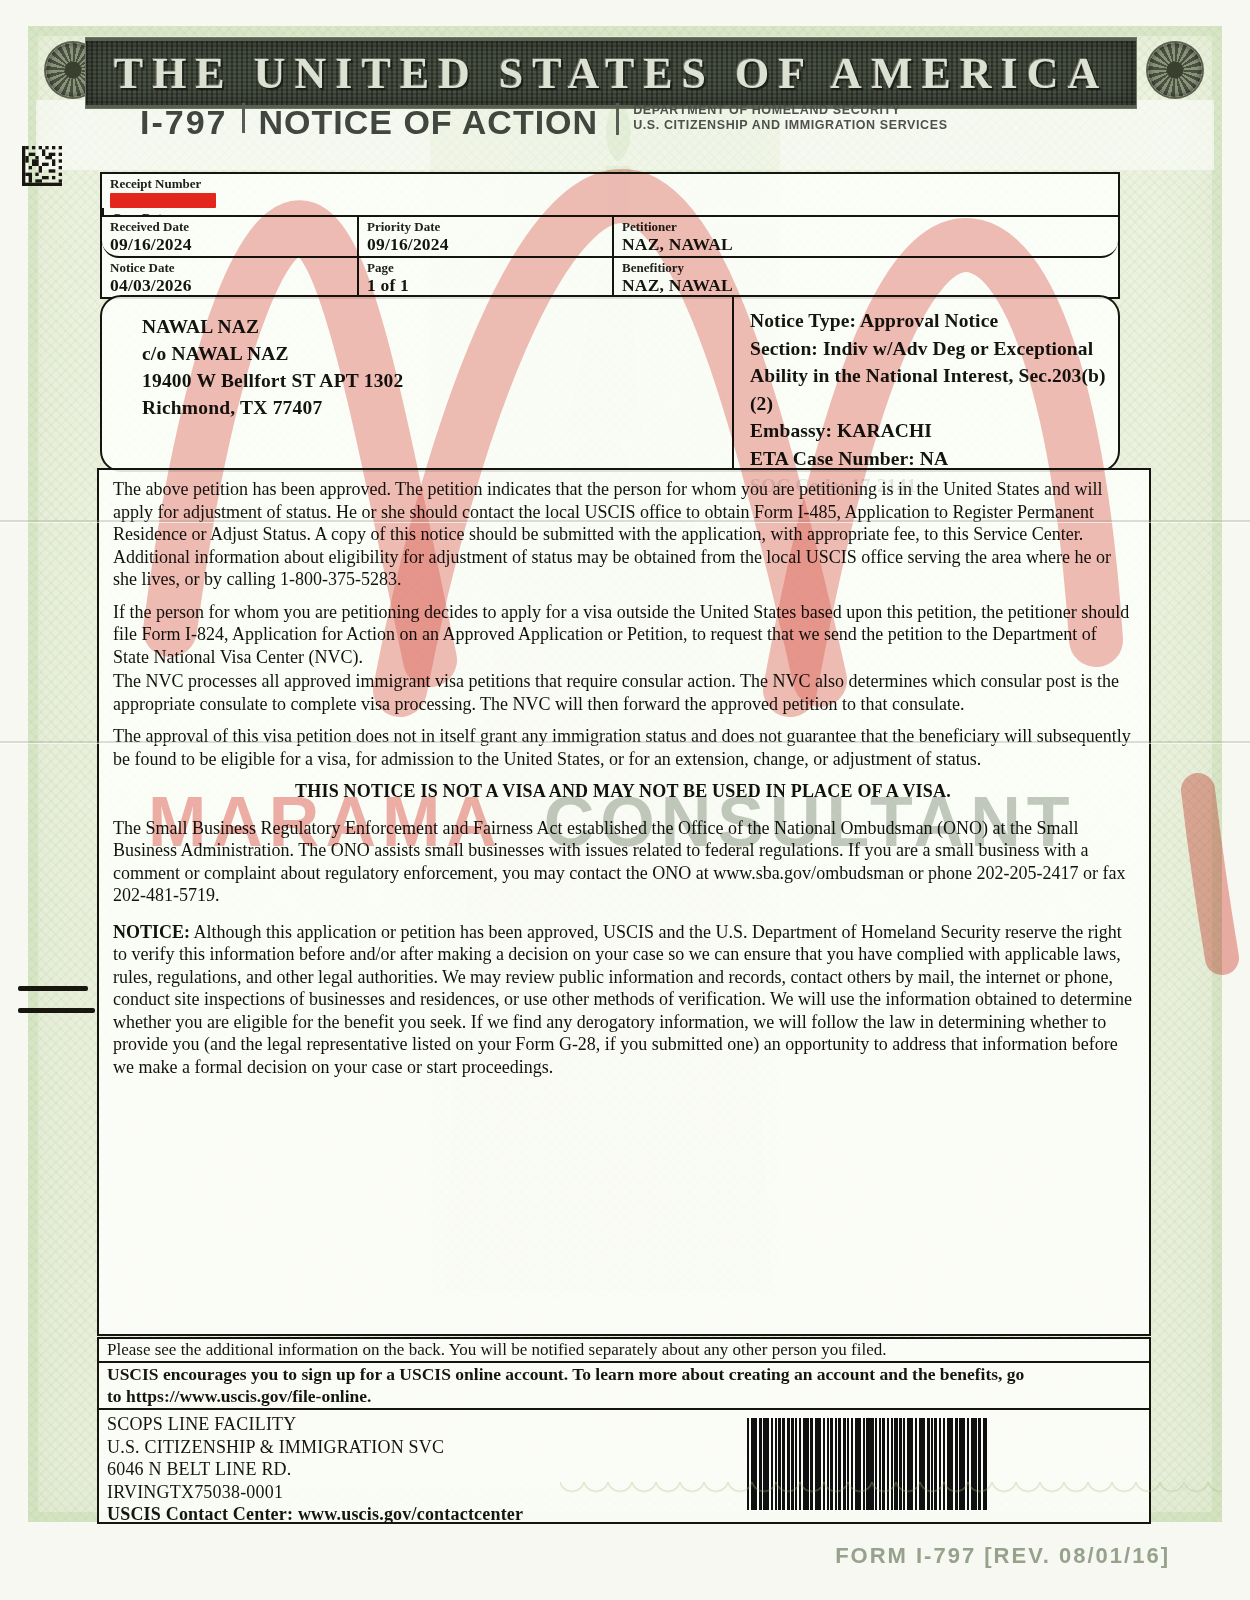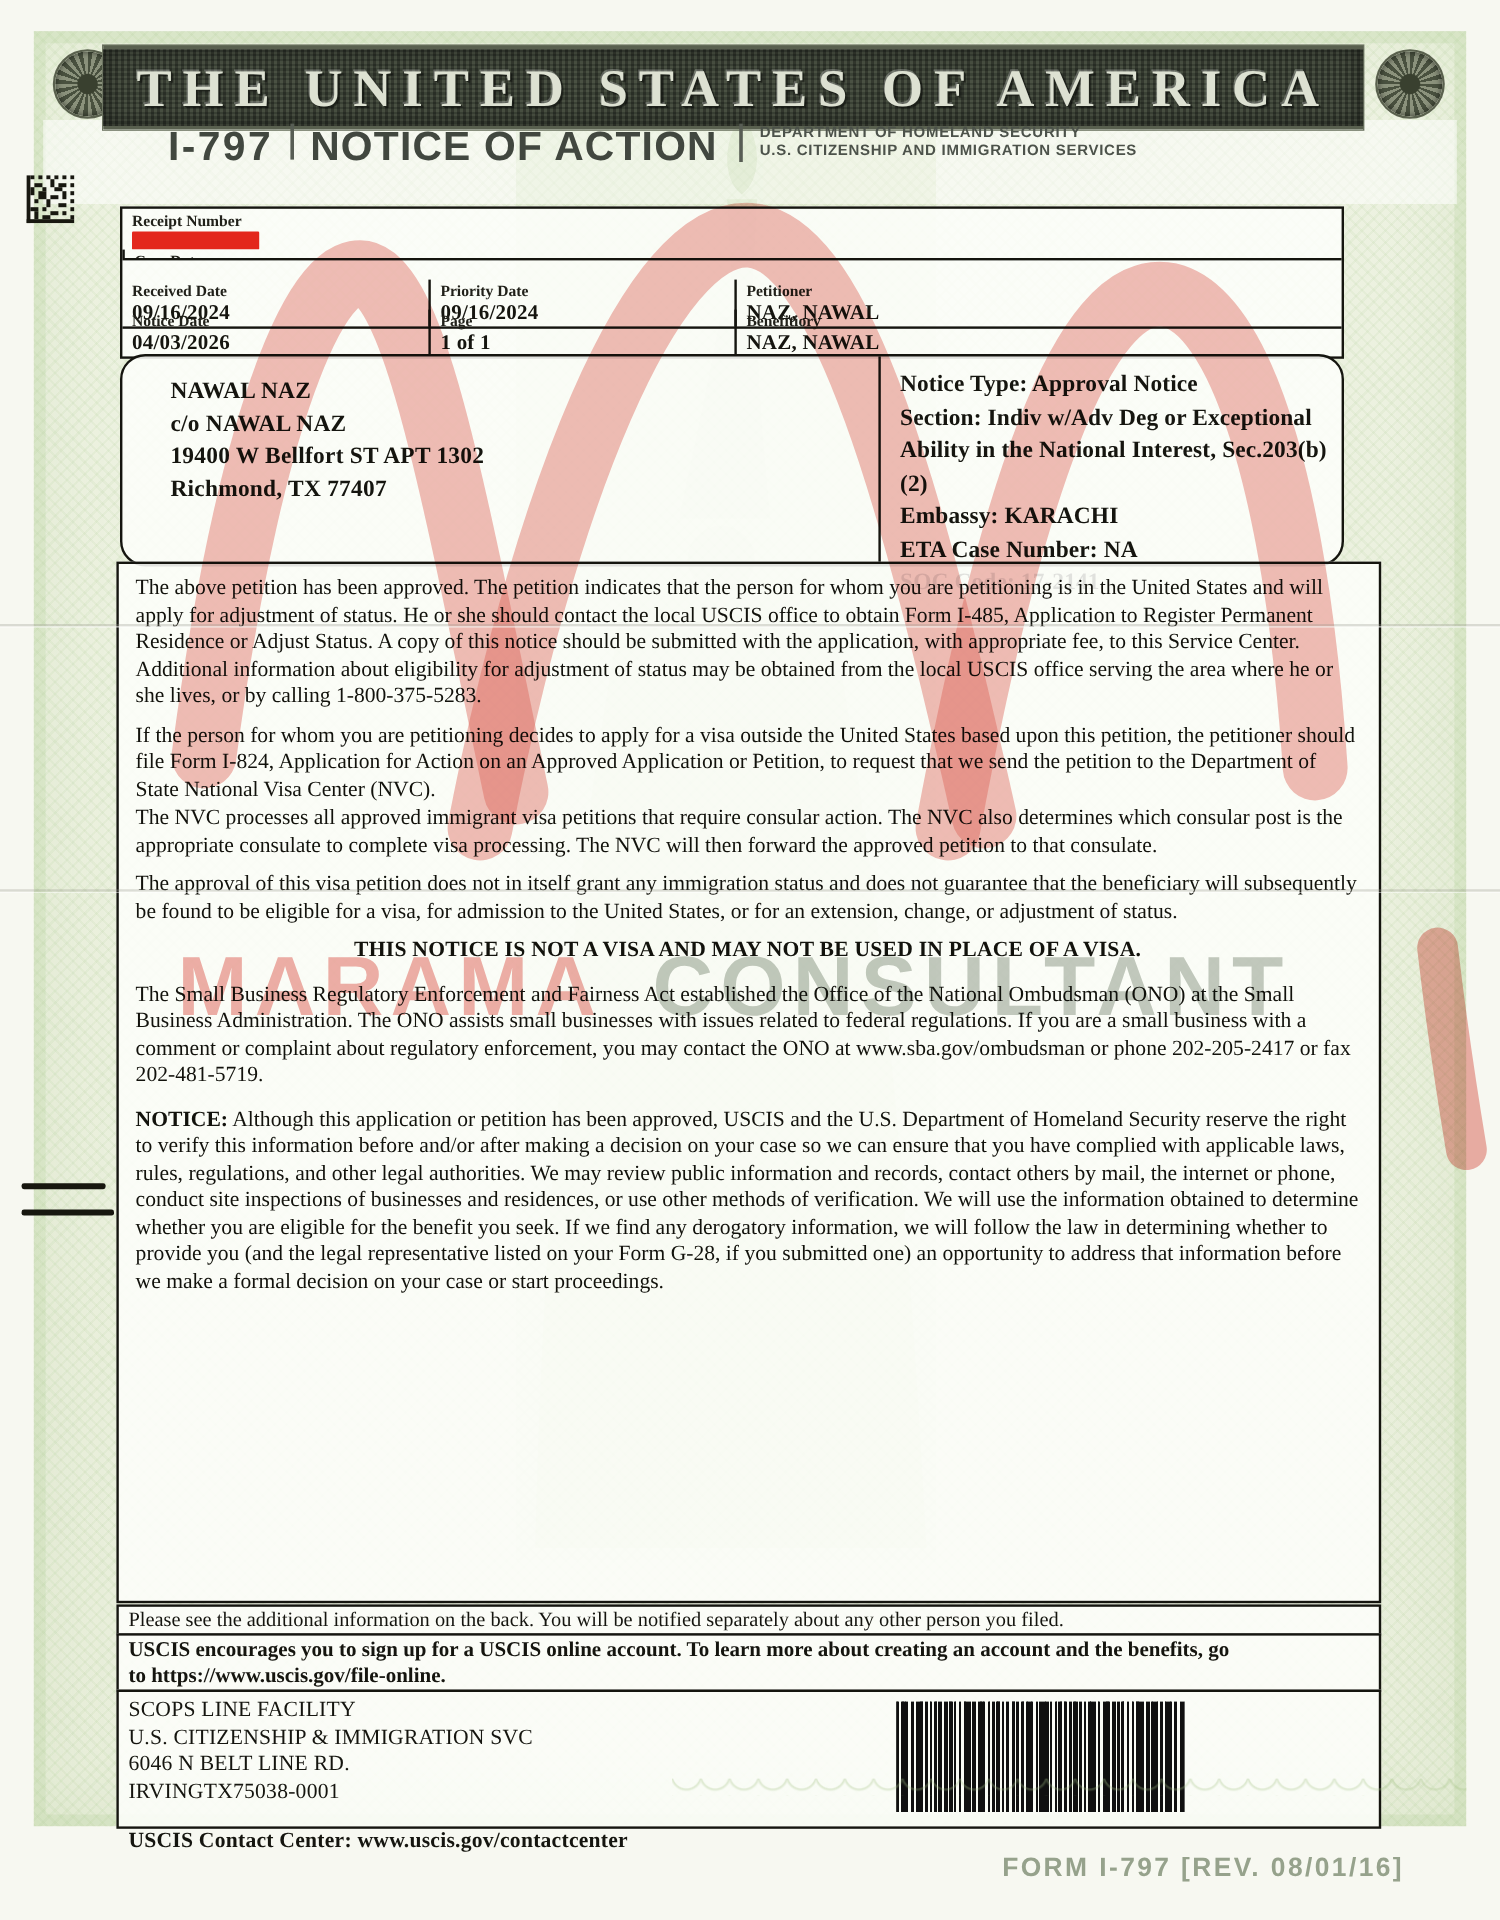--- a/index.html
+++ b/index.html
@@ -42,21 +42,21 @@
   .pipe2{width:3px;height:32px;background:#575d54;margin:0 14px 0 18px;}
   .dept{font-size:12.5px;font-weight:bold;letter-spacing:.6px;line-height:15px;color:#4c524a;}
   
   .dmx{position:absolute;left:22px;top:146px;width:40px;height:40px;}
   
   .bx{position:absolute;border:2px solid #15150f;background:rgba(253,254,250,.88);}
   
   .tbl{left:100px;top:172px;width:1016px;height:123px;}
   .tbl .row{position:absolute;left:0;width:100%;display:flex;}
   .r1{top:0;height:41px;border-bottom:2px solid #15150f;flex-direction:column;}
-  .r2{top:59px;height:39px;border-bottom:2px solid #15150f;}
+  .r2{top:43px;height:39px;border-bottom:2px solid #15150f;border-radius:17px;}
   .r3{top:84px;height:39px;}
   .cell{box-sizing:border-box;padding:2px 8px 0 8px;overflow:hidden;}
   .cell .lab{font-size:13px;font-weight:bold;line-height:15px;color:#21211a;}
   .cell .val{font-size:17.5px;font-weight:bold;line-height:21px;letter-spacing:.2px;}
   .vline{border-left:2px solid #15150f;}
   .c-w1{width:510px;}.c-w2{width:255px;}.c-w3{flex:1;}
   .redact{width:106px;height:15px;background:#e3271c;margin-top:2px;border-radius:1px;}
   
   .abox{left:100px;top:295px;width:1016px;height:173px;border-radius:21px;}
   .abox .divider{position:absolute;left:630px;top:0;bottom:0;width:2px;background:#15150f;}
@@ -76,21 +76,21 @@
     mix-blend-mode:multiply;pointer-events:none;}
   .wm-text .w1{color:rgba(226,95,85,.50);}
   .wm-text .w2{color:rgba(125,138,120,.45);margin-left:18px;}
   
   .note1{left:97px;top:1337px;width:1050px;height:22px;}
   .note1 .t{position:absolute;left:8px;top:0px;font-size:17px;line-height:21px;}
   .note2{left:97px;top:1361px;width:1050px;height:45px;}
   .note2 .t{position:absolute;left:8px;top:1px;right:120px;font-size:17.5px;font-weight:bold;line-height:21.5px;}
   .fbox{left:97px;top:1408px;width:1050px;height:112px;}
   .office{position:absolute;left:8px;top:3px;font-size:18px;line-height:22.5px;letter-spacing:.2px;}
-  .contact{font-weight:bold;margin-top:19px;}
+  .contact{font-weight:bold;}
   .barcode{position:absolute;left:648px;top:8px;width:240px;height:92px;
     background-image:
       repeating-linear-gradient(90deg,#101010 0 2px,transparent 2px 4px),
       repeating-linear-gradient(90deg,transparent 0 5px,#101010 5px 8px,transparent 8px 13px),
       repeating-linear-gradient(90deg,#101010 0 1px,transparent 1px 7px);}
   
   .regbar{position:absolute;height:5px;background:#17170f;border-radius:2px;}
   .rb1{left:18px;top:986px;width:70px;}
   .rb2{left:18px;top:1008px;width:77px;}
   .fold{position:absolute;left:0;width:1250px;height:2px;background:rgba(150,150,140,.30);box-shadow:0 1px 0 rgba(255,255,255,.6);}

